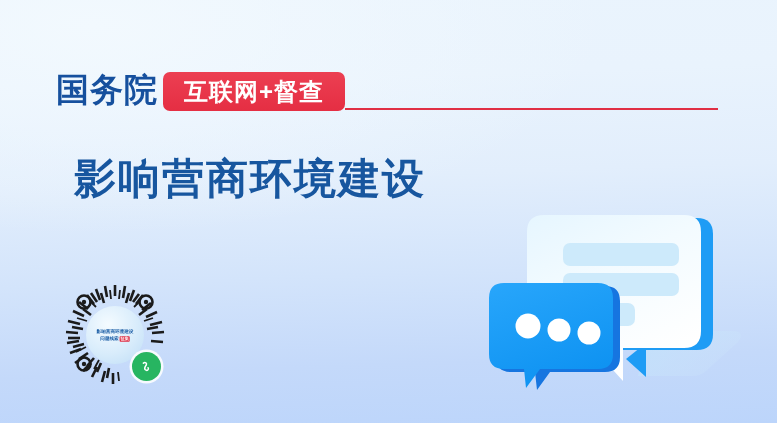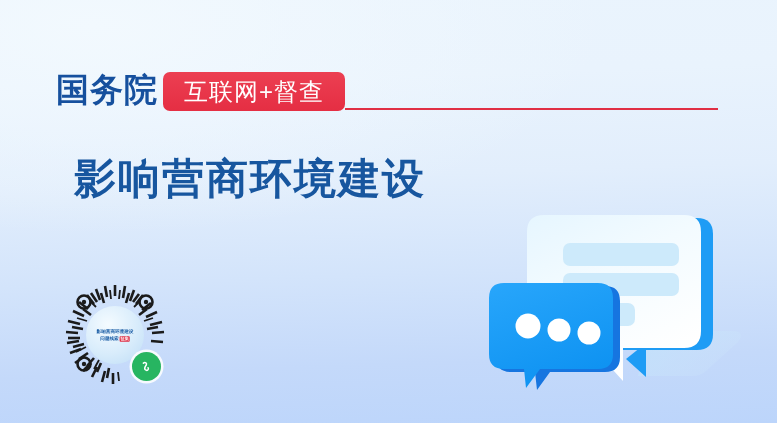--- a/index.html
+++ b/index.html
@@ -51,21 +51,21 @@
   }
   .badge-label {
     position: absolute;
     left: 0; top: 0;
     width: 182px;
     height: 39px;
     display: flex;
     align-items: center;
     justify-content: center;
     font-size: 24px;
-    font-weight: normal;
+    font-weight: bold;
     color: #ffffff;
     letter-spacing: 1px;
     white-space: nowrap;
   }
   .header-rule {
     position: absolute;
     left: 345px;
     top: 65px;
     width: 373px;
     height: 2px;

